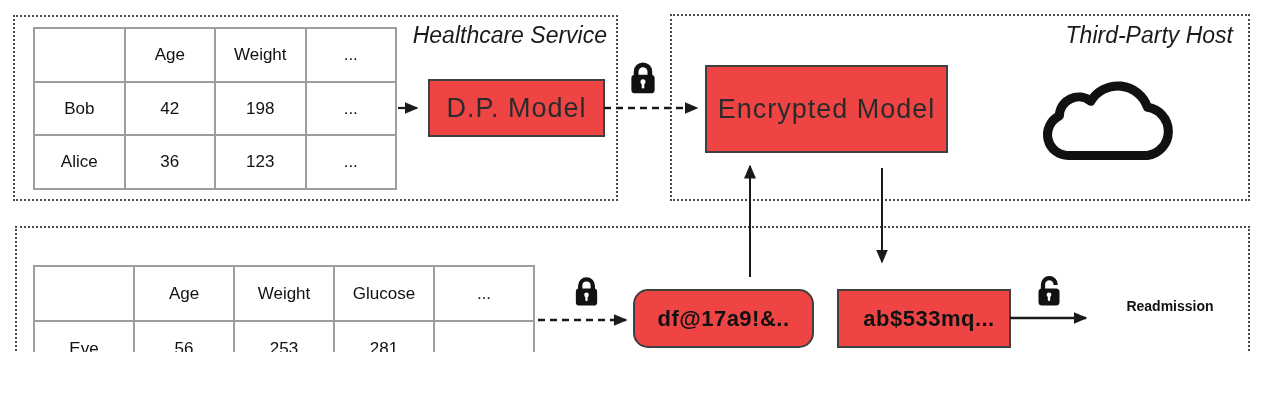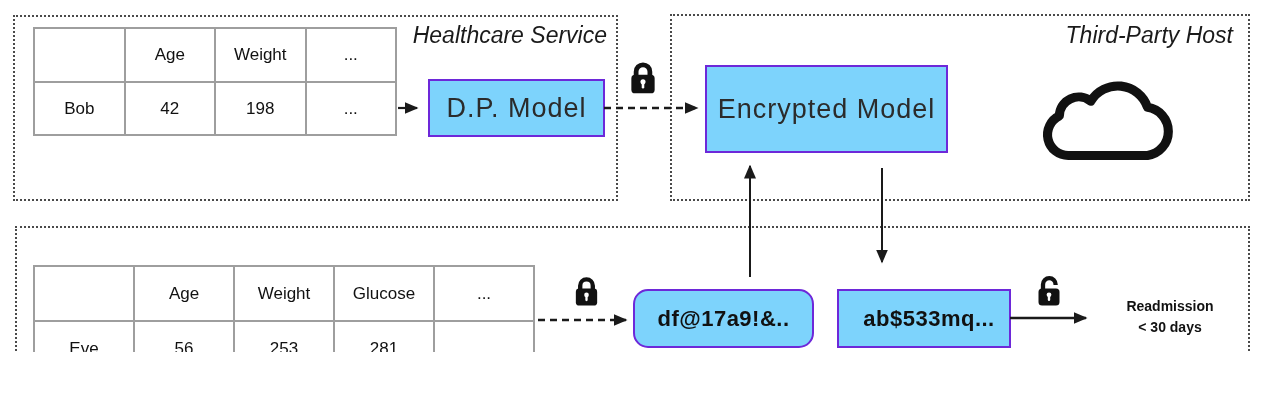--- a/index.html
+++ b/index.html
@@ -17,21 +17,21 @@
   }
   table.dtable {
     position: absolute; border-collapse: collapse; table-layout: fixed;
     background: #ffffff;
   }
   table.dtable td {
     border: 2px solid #9e9e9e; text-align: center; vertical-align: middle;
     font-size: 17px; color: #111; padding: 8px;
   }
   .node {
-    position: absolute; border: 2px solid #6d28d9; background: #7dd3fc;
+    position: absolute; border: 2px solid #404040; background: #ef4444;
     display: flex; align-items: center; justify-content: center;
     white-space: nowrap;
   }
   .node.model { font-size: 27px; color: #2b2b2b; font-weight: 400; letter-spacing: 1px; }
   .node.cipher { font-size: 22px; color: #111; font-weight: bold; letter-spacing: 0.5px; }
   .result-label {
     position: absolute; font-size: 14px; font-weight: bold; color: #111;
     text-align: center; line-height: 21px; white-space: nowrap;
   }
   .icon { position: absolute; }
@@ -59,20 +59,26 @@
       <td>Age</td>
       <td>Weight</td>
       <td>...</td>
     </tr>
     <tr style="height:53px">
       <td>Bob</td>
       <td>42</td>
       <td>198</td>
       <td>...</td>
     </tr>
+    <tr style="height:54px">
+      <td>Alice</td>
+      <td>36</td>
+      <td>123</td>
+      <td>...</td>
+    </tr>
   </tbody>
     </table>
 
   <table class="dtable" style="left:33px; top:265px; width:502px;">
     <tbody>
         <tr style="height:55px">
       <td></td>
       <td>Age</td>
       <td>Weight</td>
       <td>Glucose</td>
@@ -88,21 +94,20 @@
   </tbody>
     </table>
 
   <div class="node model" style="left:428px; top:79px; width:177px; height:58px;">D.P. Model</div>
   <div class="node model" style="left:705px; top:65px; width:243px; height:88px;">Encrypted Model</div>
   <div class="node cipher" style="left:633px; top:289px; width:181px; height:59px;border-radius:15px;">df@17a9!&amp;..</div>
   <div class="node cipher" style="left:837px; top:289px; width:174px; height:59px;padding-left:10px;">ab$533mq...</div>
 
   <div class="result-label" style="left:1096px; top:296px; width:148px;">
     <div>Readmission</div>
-    <div>&lt; 30 days</div>
   </div>
 
   <svg class="overlay" viewBox="0 0 1270 416">
     <defs>
       <marker id="ah" markerUnits="userSpaceOnUse" markerWidth="14" markerHeight="12" refX="12.5" refY="6" orient="auto">
         <path d="M0,0 L14,6 L0,12 Z" fill="#1a1a1a"></path>
       </marker>
     </defs>
     <line x1="398" y1="108" x2="417" y2="108" stroke="#1a1a1a" stroke-width="2.2" marker-end="url(#ah)"></line>
     <line x1="604" y1="108" x2="697" y2="108" stroke="#1a1a1a" stroke-width="2.4" stroke-dasharray="7 5" marker-end="url(#ah)"></line>

